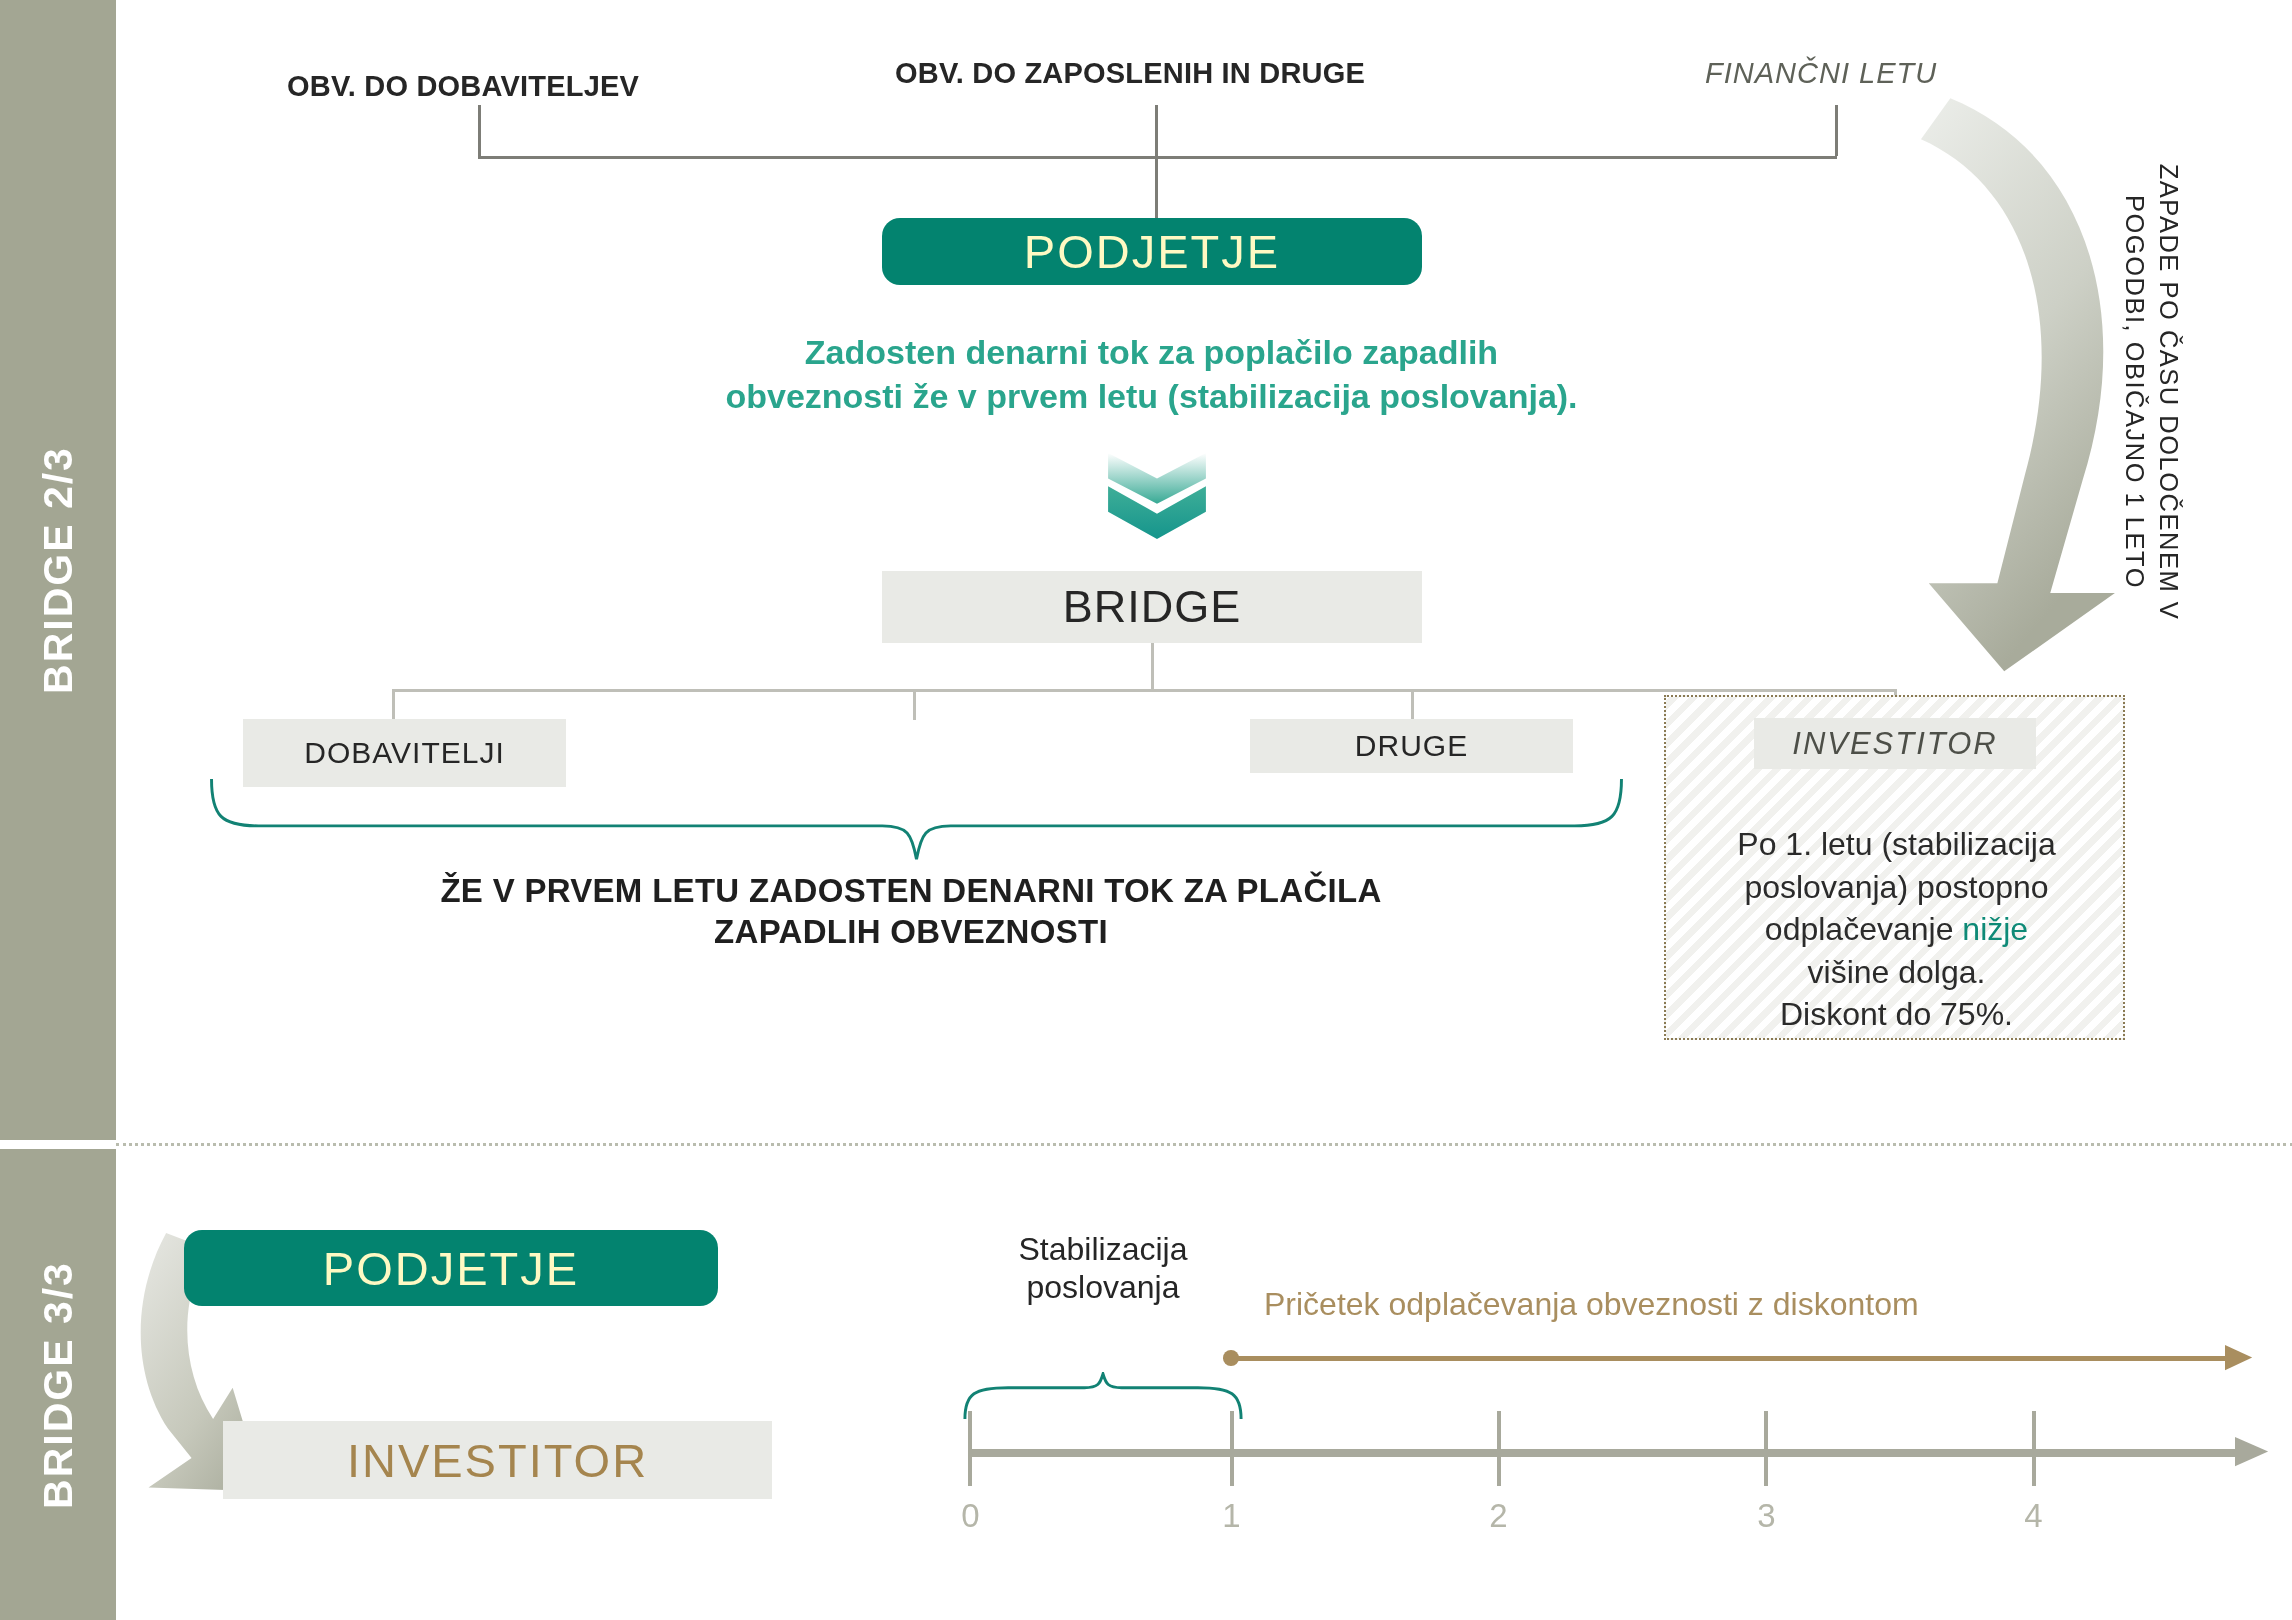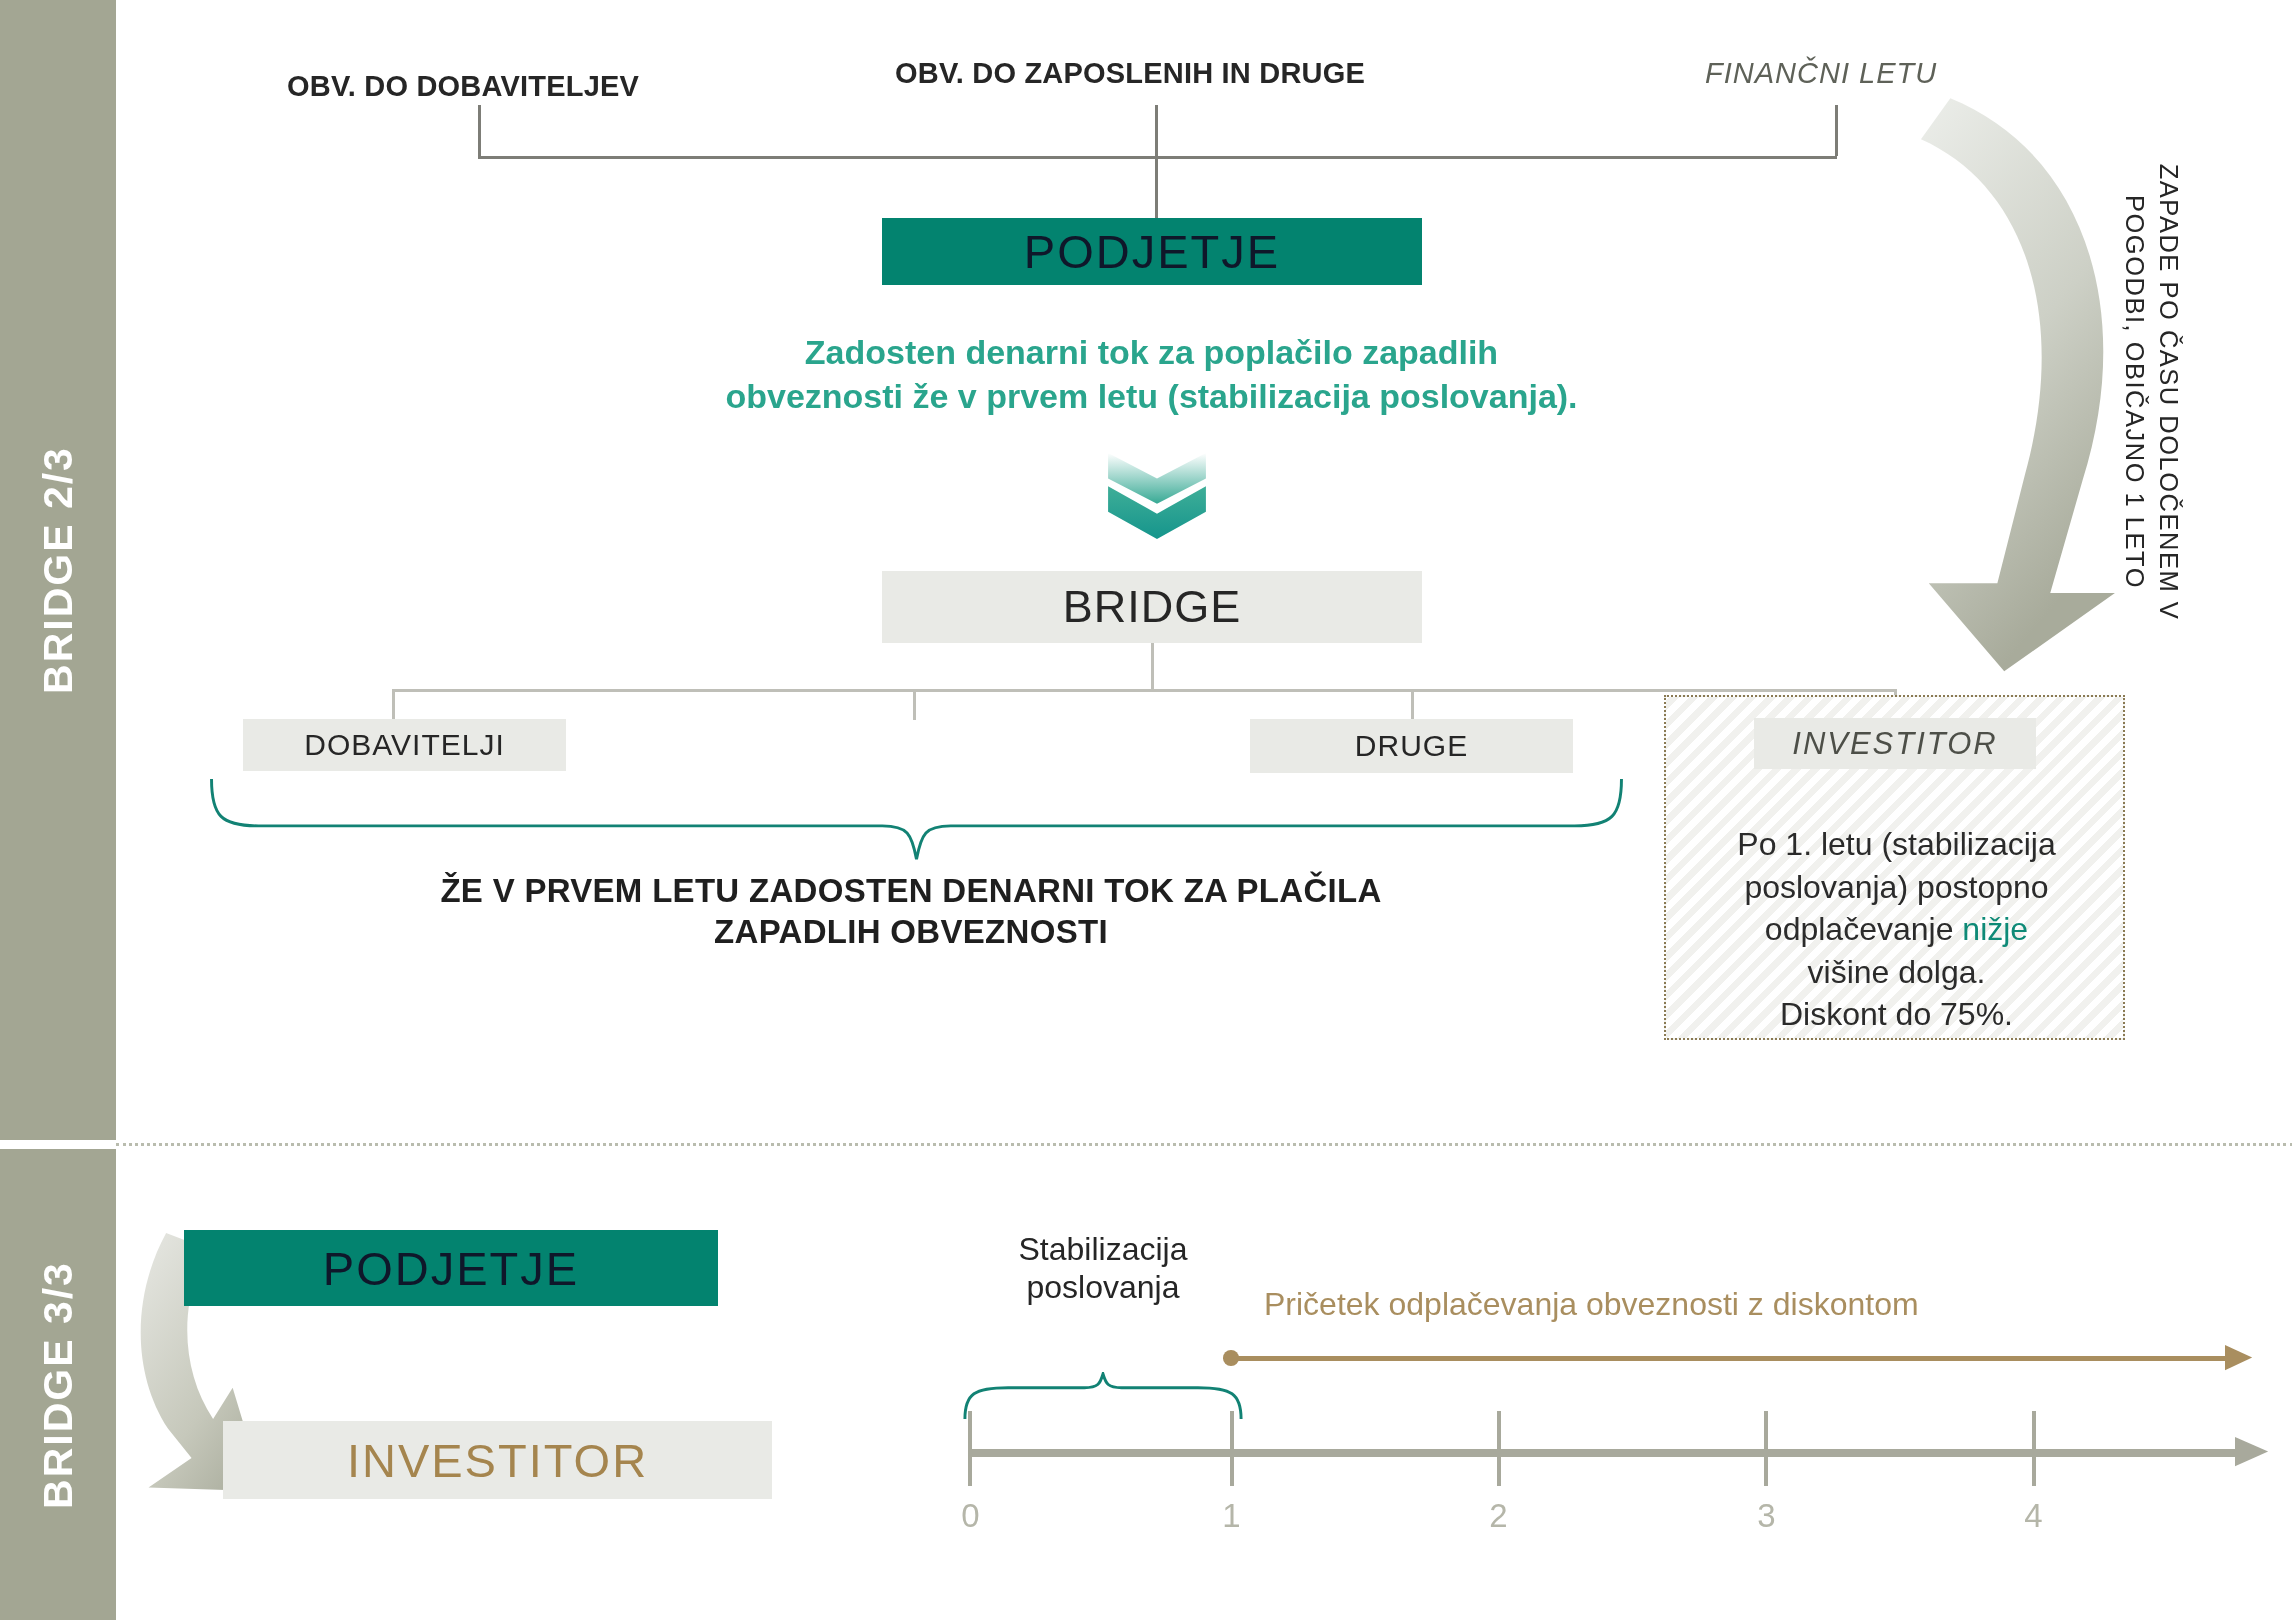--- a/index.html
+++ b/index.html
@@ -70,26 +70,27 @@
     font-weight: normal;
     font-style: italic;
     color: #5e6158;
     letter-spacing: 1px;
   }
 
   
   .box-teal {
     position: absolute;
     background: #03836f;
-    color: #0f172a;
+    color: #fef9c3;
     display: flex;
     align-items: center;
     justify-content: center;
     font-size: 47px;
     letter-spacing: 2px;
+    border-radius: 18px;
   }
   .box-grey {
     position: absolute;
     background: #e9eae6;
     color: #262626;
     display: flex;
     align-items: center;
     justify-content: center;
   }
 
@@ -240,21 +241,21 @@
     <span>BRIDGE</span>
   </div>
 
   <div class="vline-l" style="left:1151px; top:643px; height:47px;"></div>
   <div class="hline-l" style="left:392px; top:689px; width:1505px;"></div>
   <div class="vline-l" style="left:392px; top:689px; height:31px;"></div>
   <div class="vline-l" style="left:913px; top:689px; height:31px;"></div>
   <div class="vline-l" style="left:1411px; top:689px; height:31px;"></div>
   <div class="vline-l" style="left:1894px; top:689px; height:39px;"></div>
 
-  <div class="box-grey" style="left:243px; top:719px; width:323px; height:52px; font-size:30px; letter-spacing:1px;">
+  <div class="box-grey" style="left:243px; top:719px; width:323px; height:68px; font-size:30px; letter-spacing:1px;">
     <span>DOBAVITELJI</span>
   </div>
   <div class="box-grey" style="left:1250px; top:719px; width:323px; height:54px; font-size:30px; letter-spacing:1px;">
     <span>DRUGE</span>
   </div>
 
   <div class="brace" style="left:206px; top:777px;">
     <svg width="1421" height="88" viewBox="0 0 1450 90" xmlns="http://www.w3.org/2000/svg">
       <path d="M4,2 C4,40 14,50 52,50 L690,50 C716,50 720,58 725,84
                C730,58 734,50 760,50 L1398,50 C1436,50 1446,40 1446,2" fill="none" stroke="#128274" stroke-width="3"></path>

